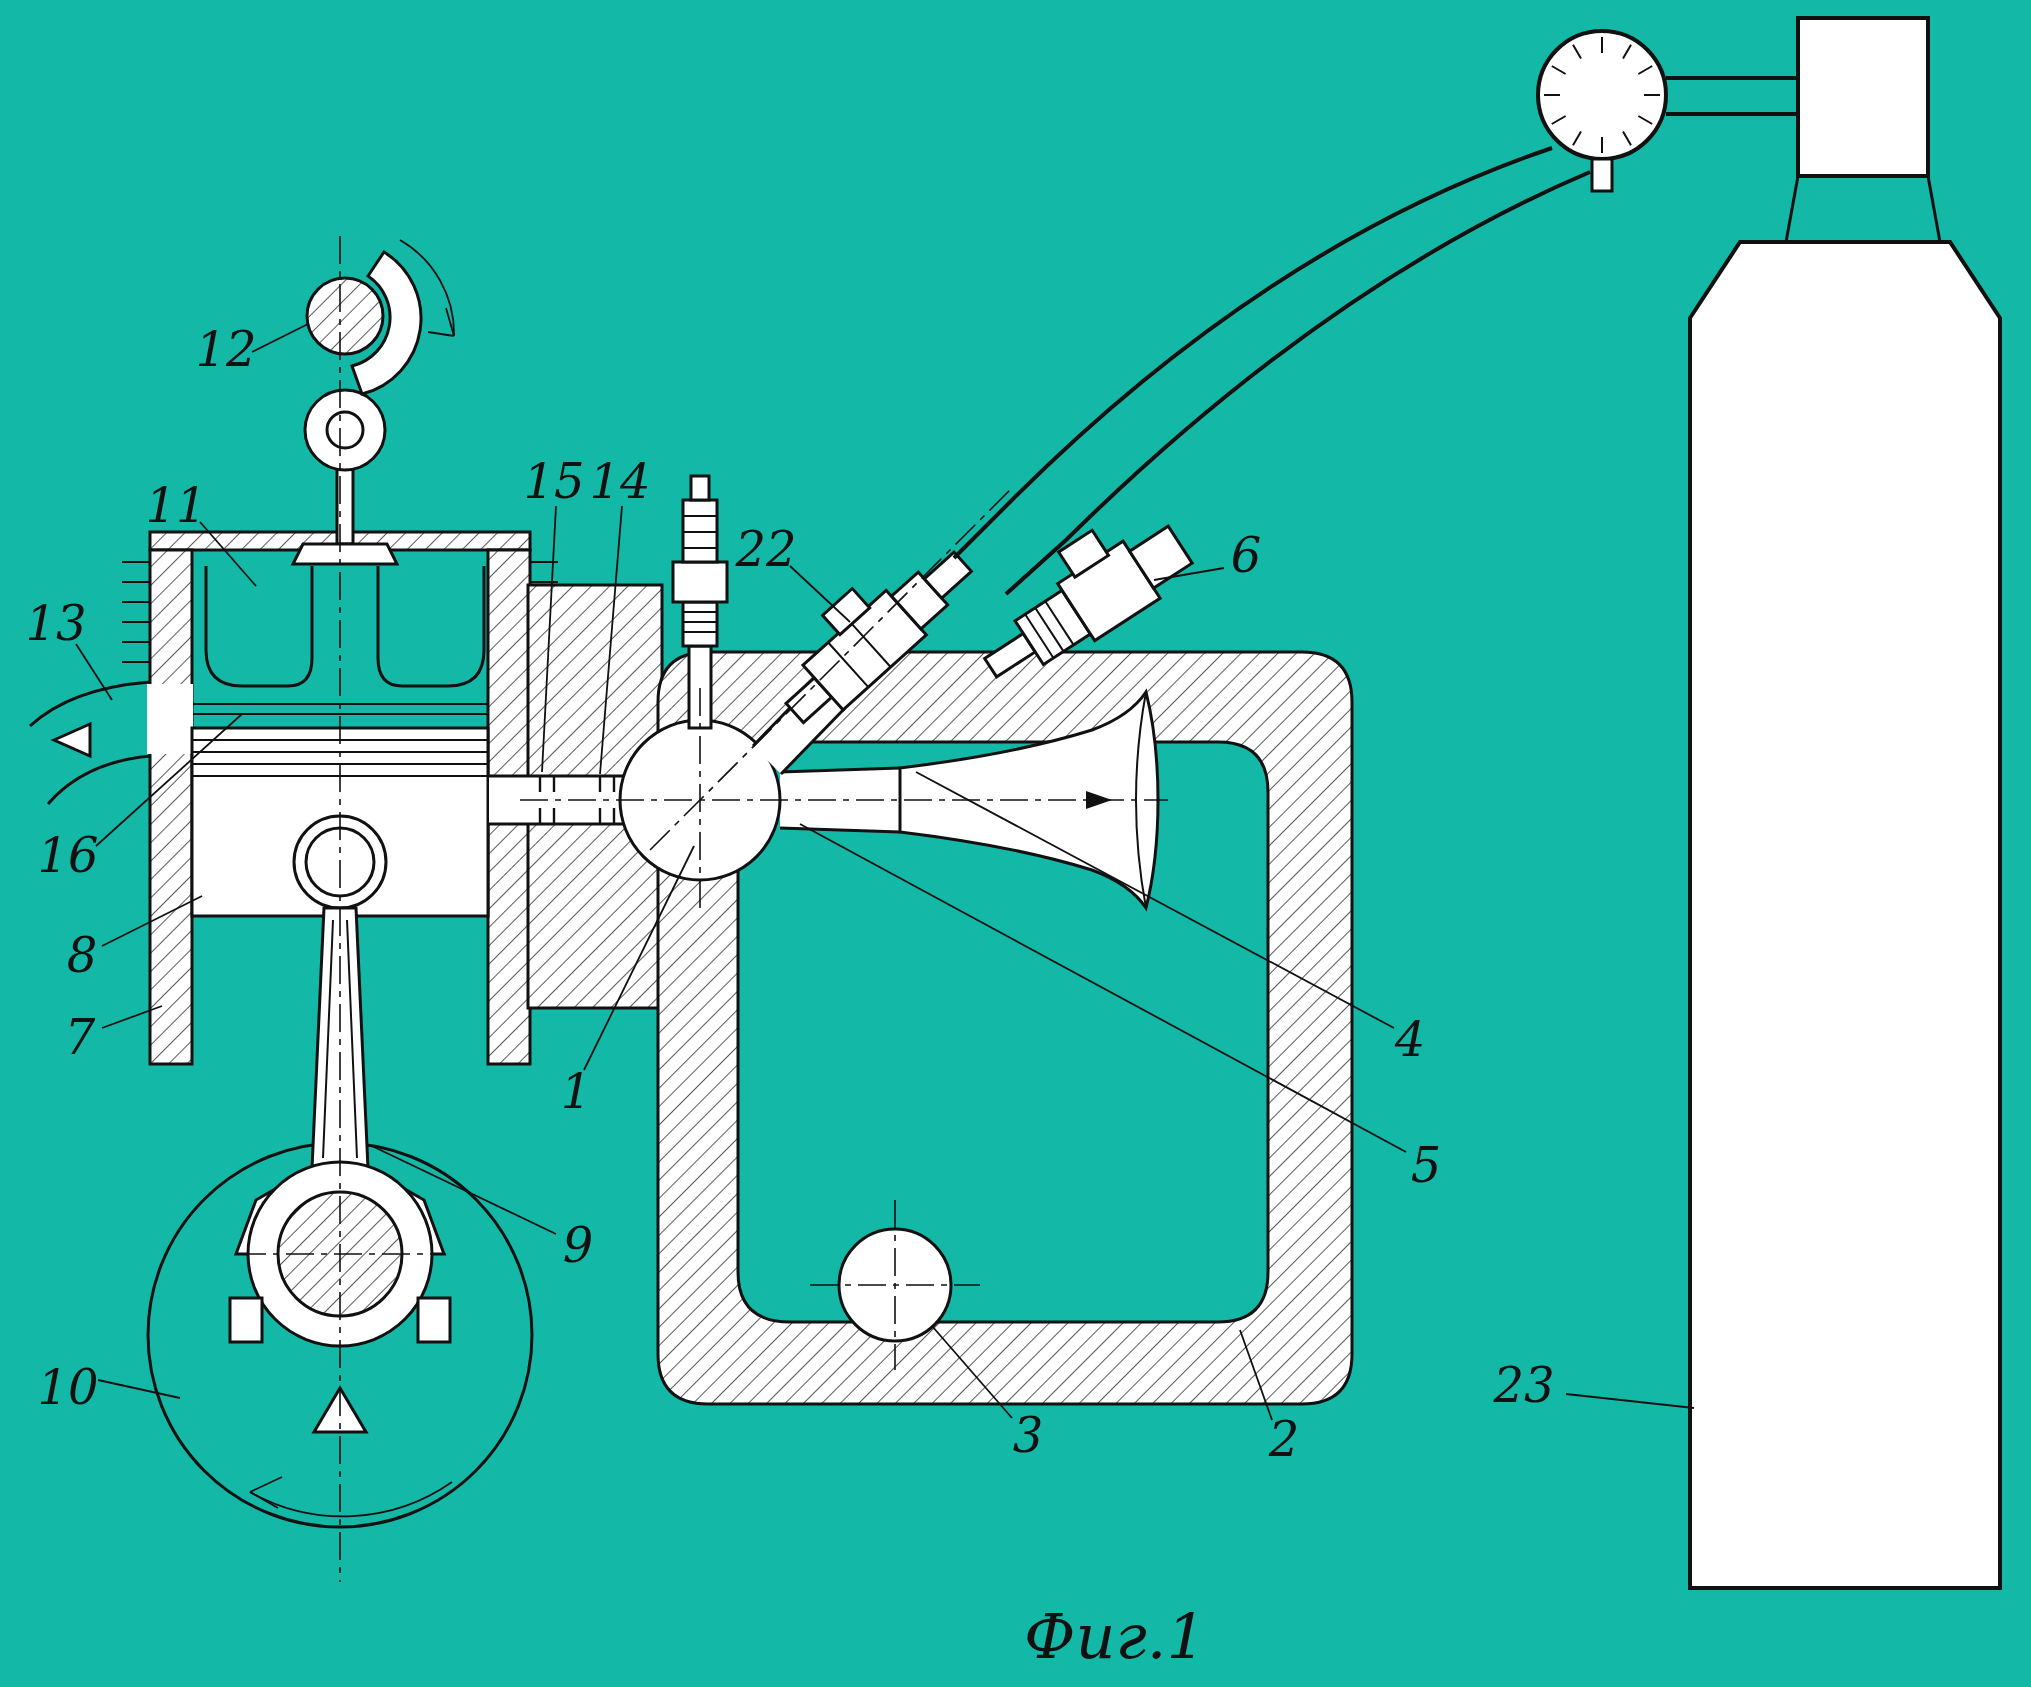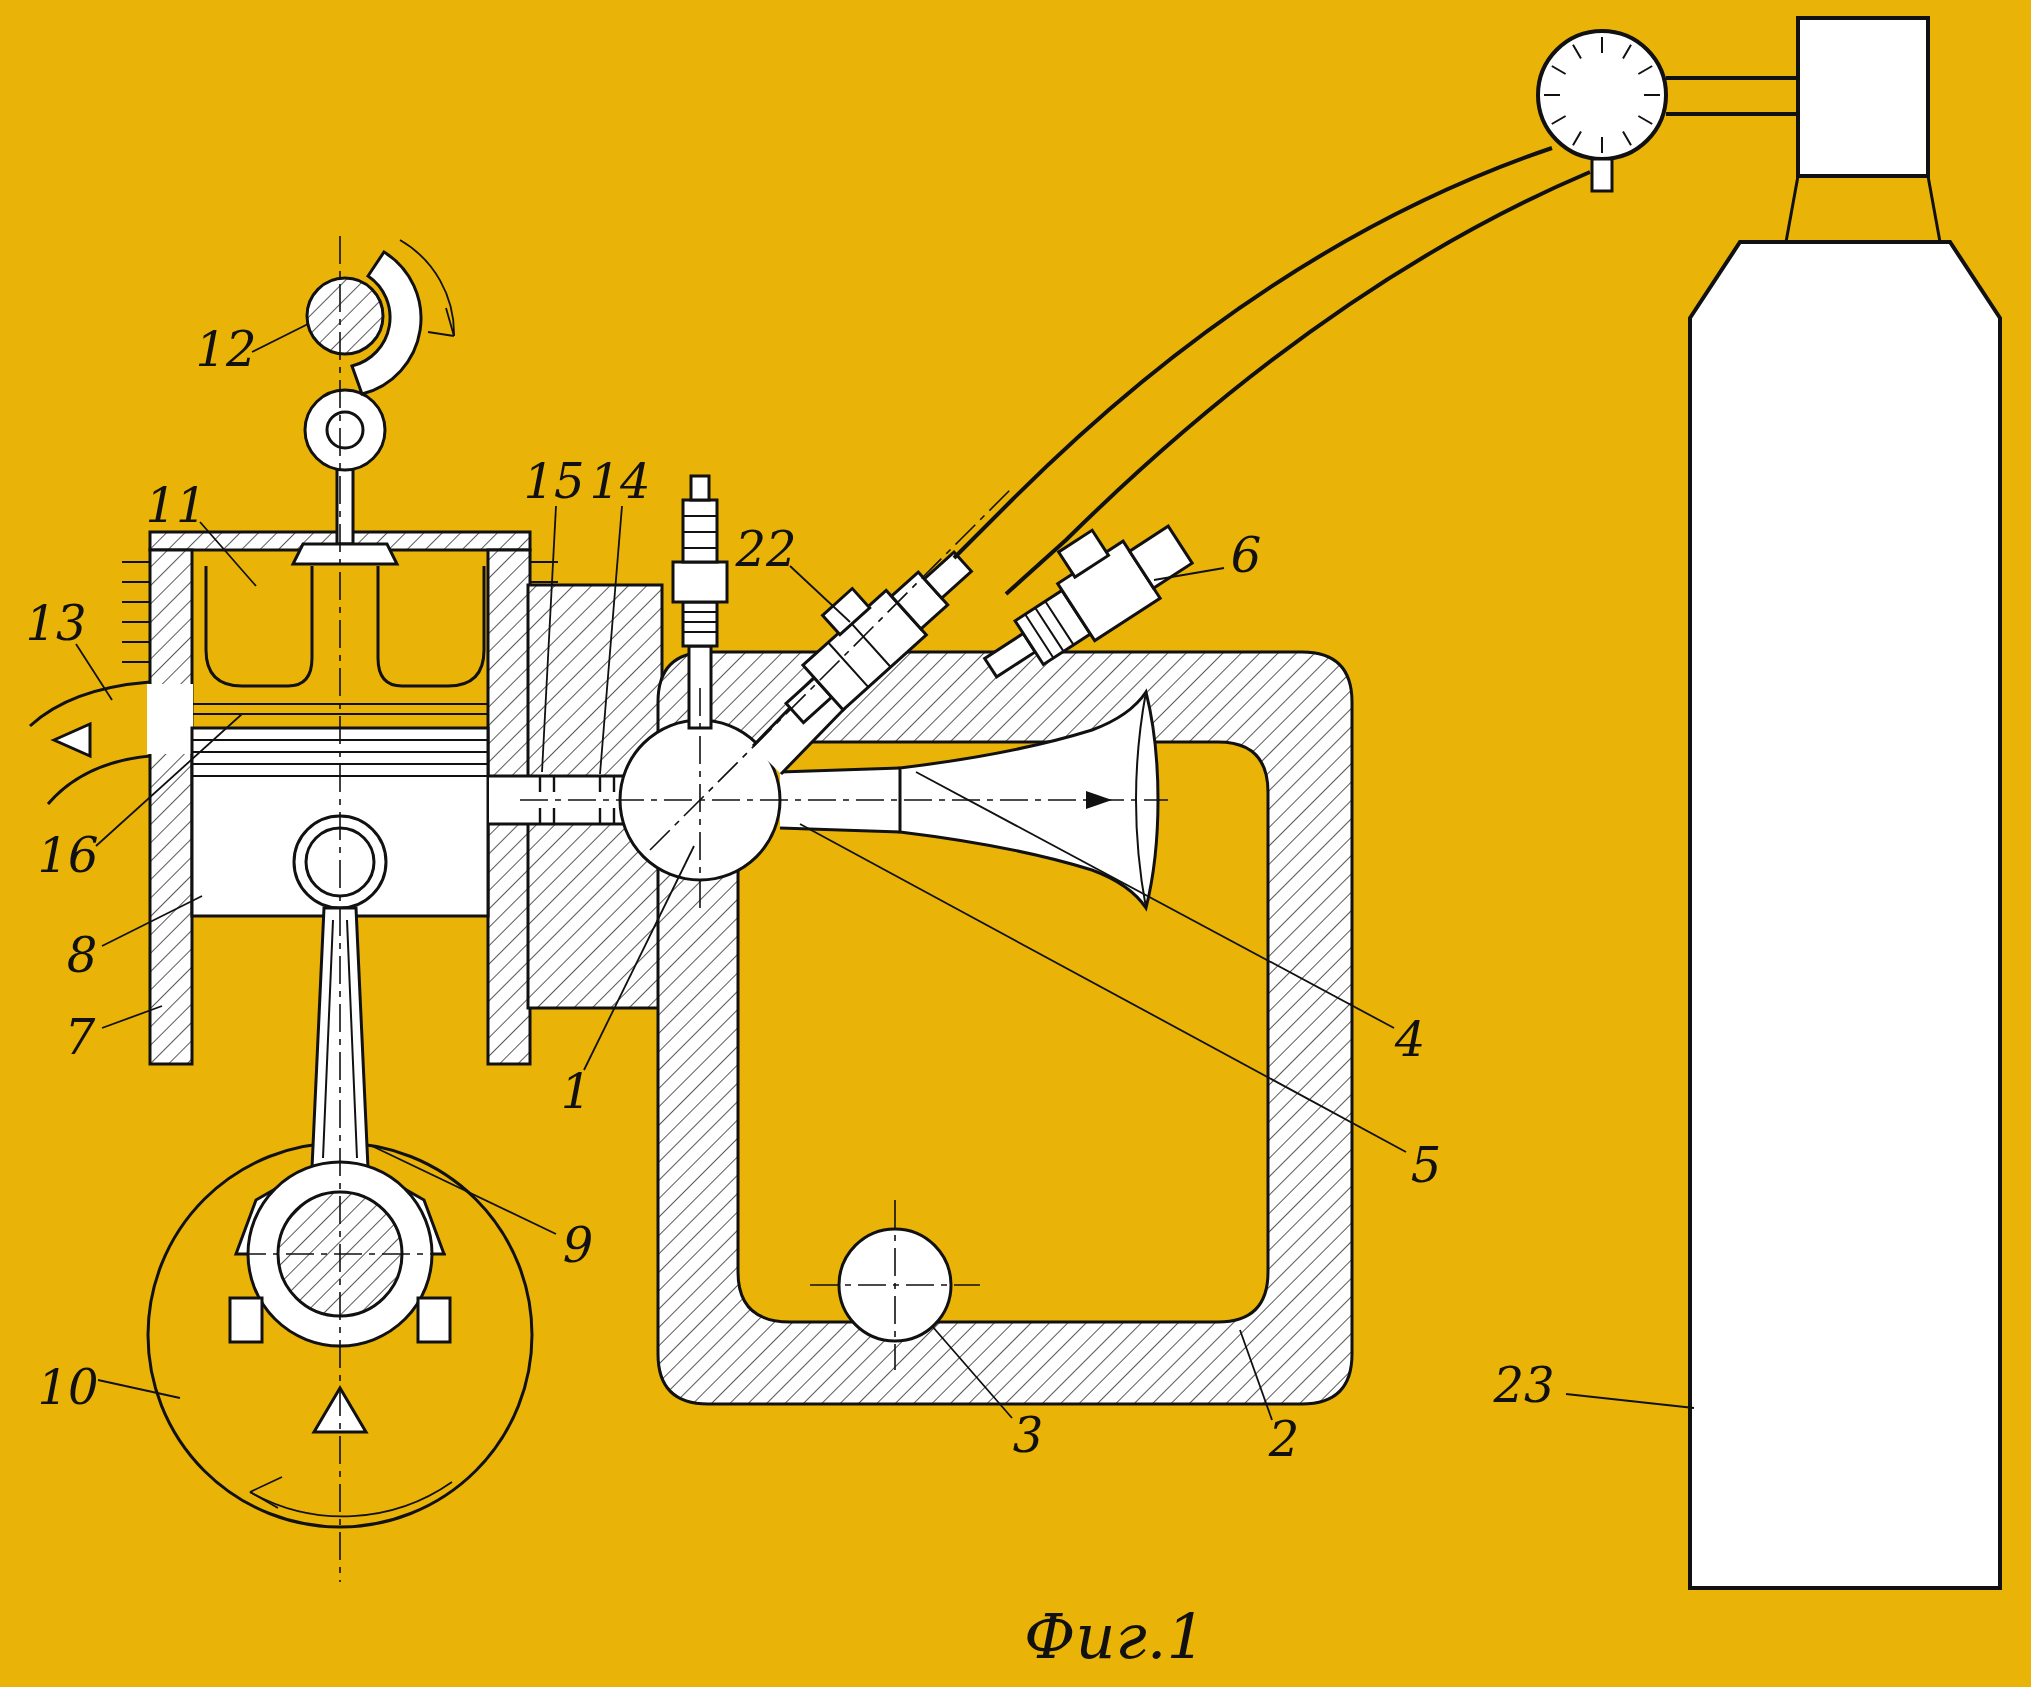--- a/index.html
+++ b/index.html
@@ -1,16 +1,16 @@
 <!DOCTYPE html>
 <html><head>
 <meta charset="utf-8">
 <style>
   html,body{margin:0;padding:0;background:#fff;}
-  .page{position:relative;width:2031px;height:1687px;background:#eab308;overflow:hidden;
+  .page{position:relative;width:2031px;height:1687px;background:#14b8a6;overflow:hidden;
         font-family:"DejaVu Serif",serif;}
   svg{display:block}
   .ln{fill:none;stroke:#111;stroke-width:3;}
   .ln2{fill:none;stroke:#111;stroke-width:2;}
   .ln4{fill:none;stroke:#111;stroke-width:4;}
   .w{fill:#fff;stroke:#111;stroke-width:3;}
   .w4{fill:#fff;stroke:#111;stroke-width:4;}
   .hs{stroke:#111;stroke-width:3;}
   .cl{fill:none;stroke:#111;stroke-width:1.6;stroke-dasharray:28 7 6 7;}
   .ld{fill:none;stroke:#111;stroke-width:1.8;}

